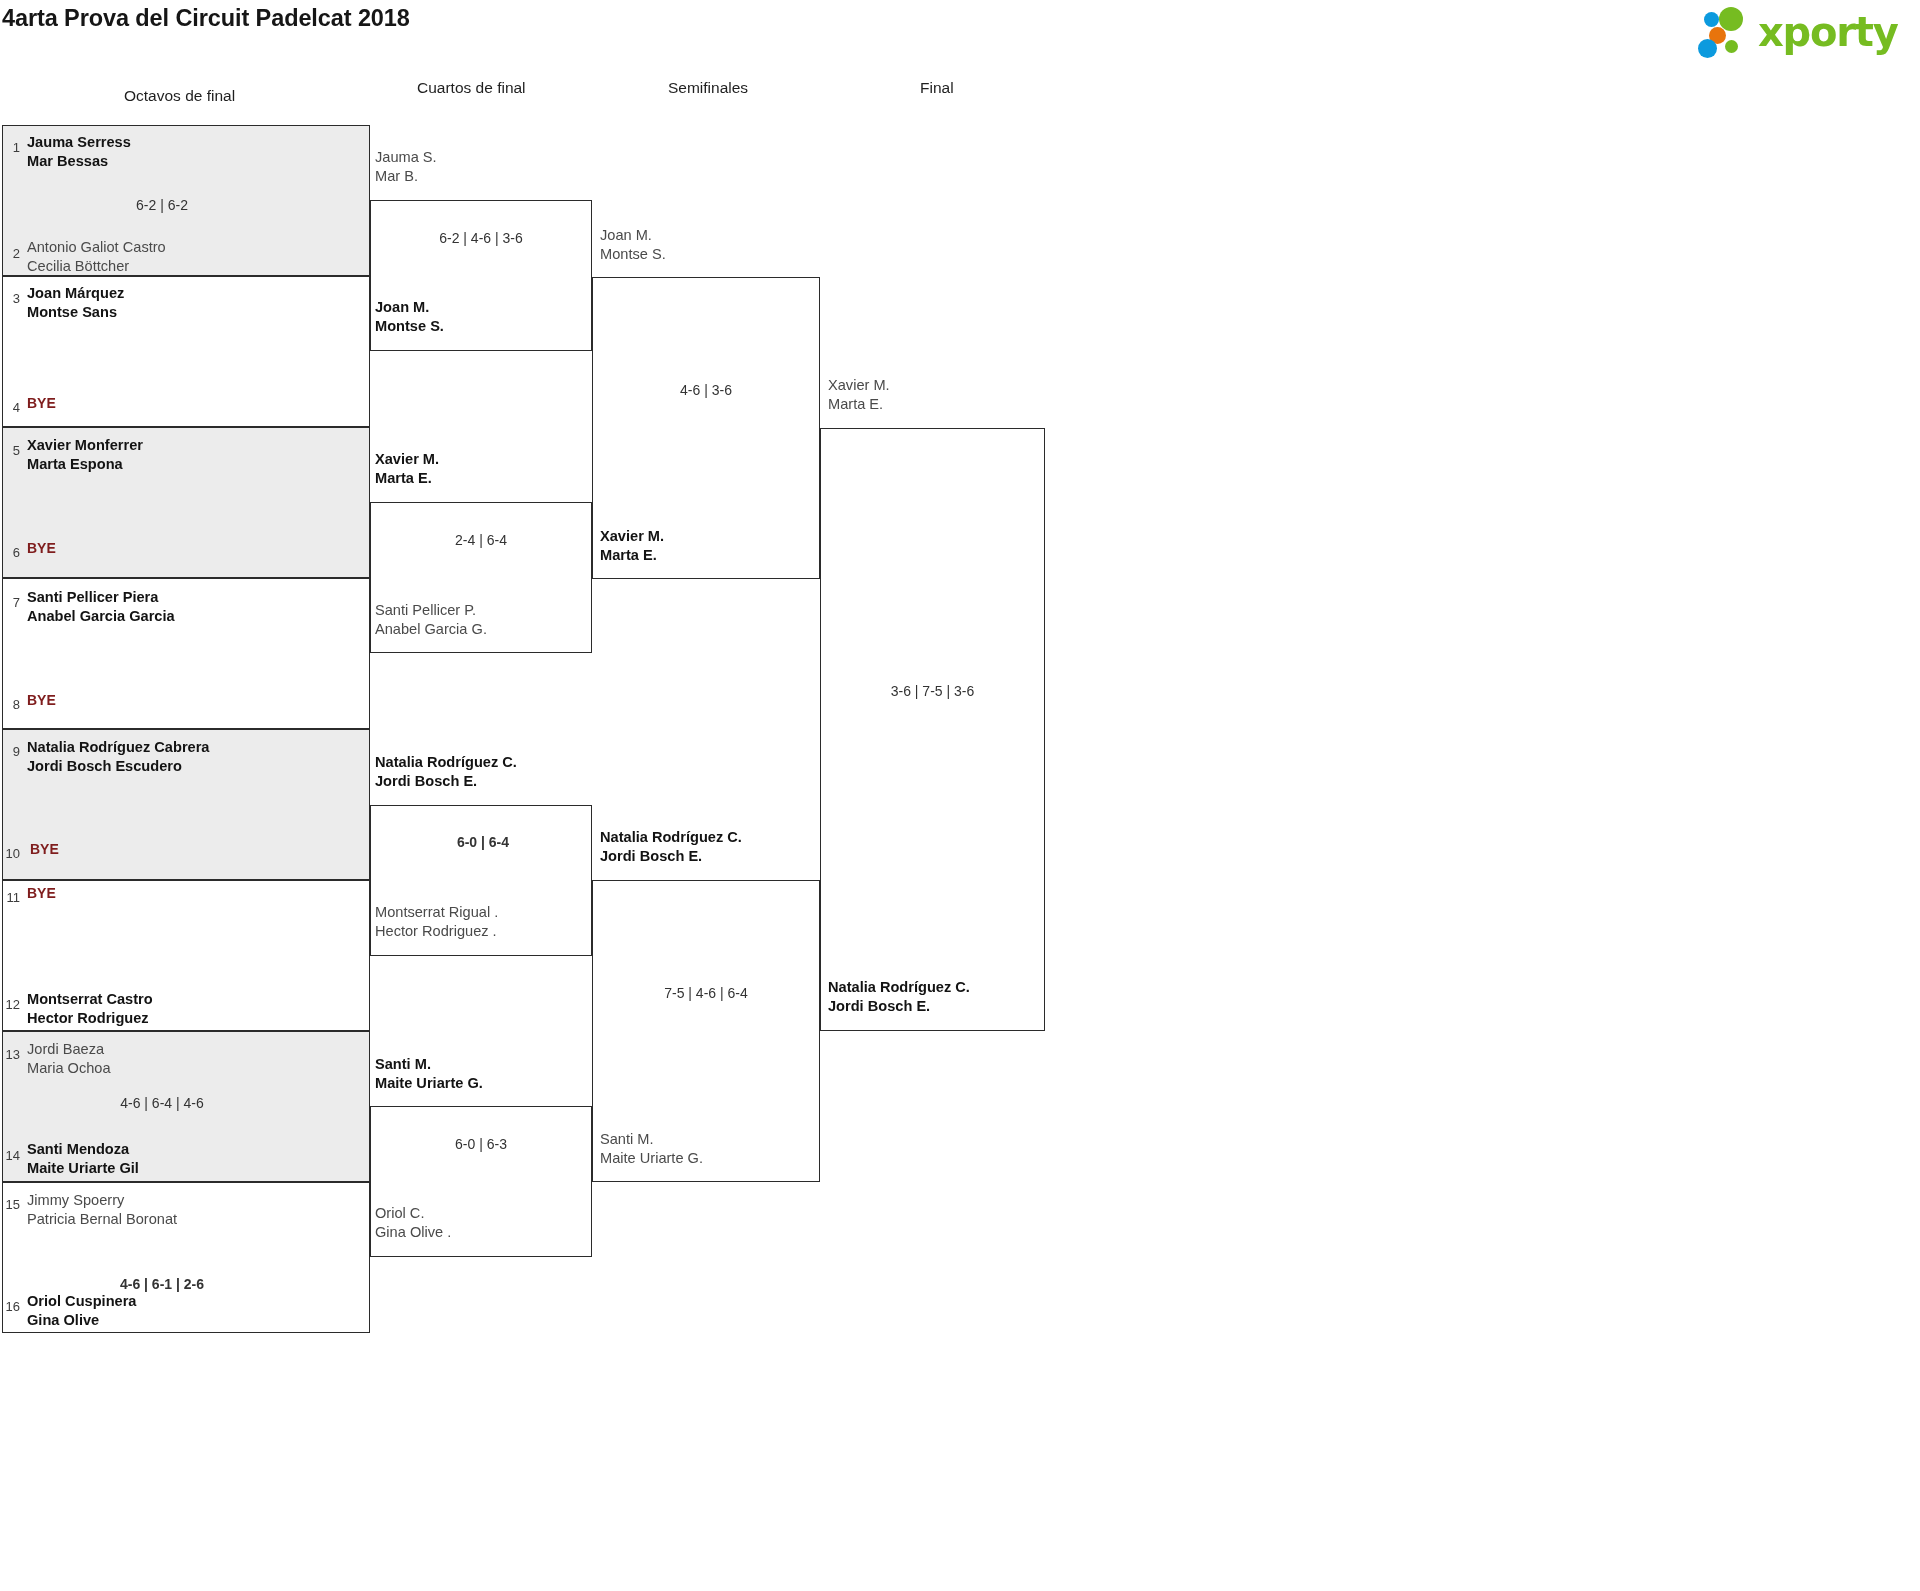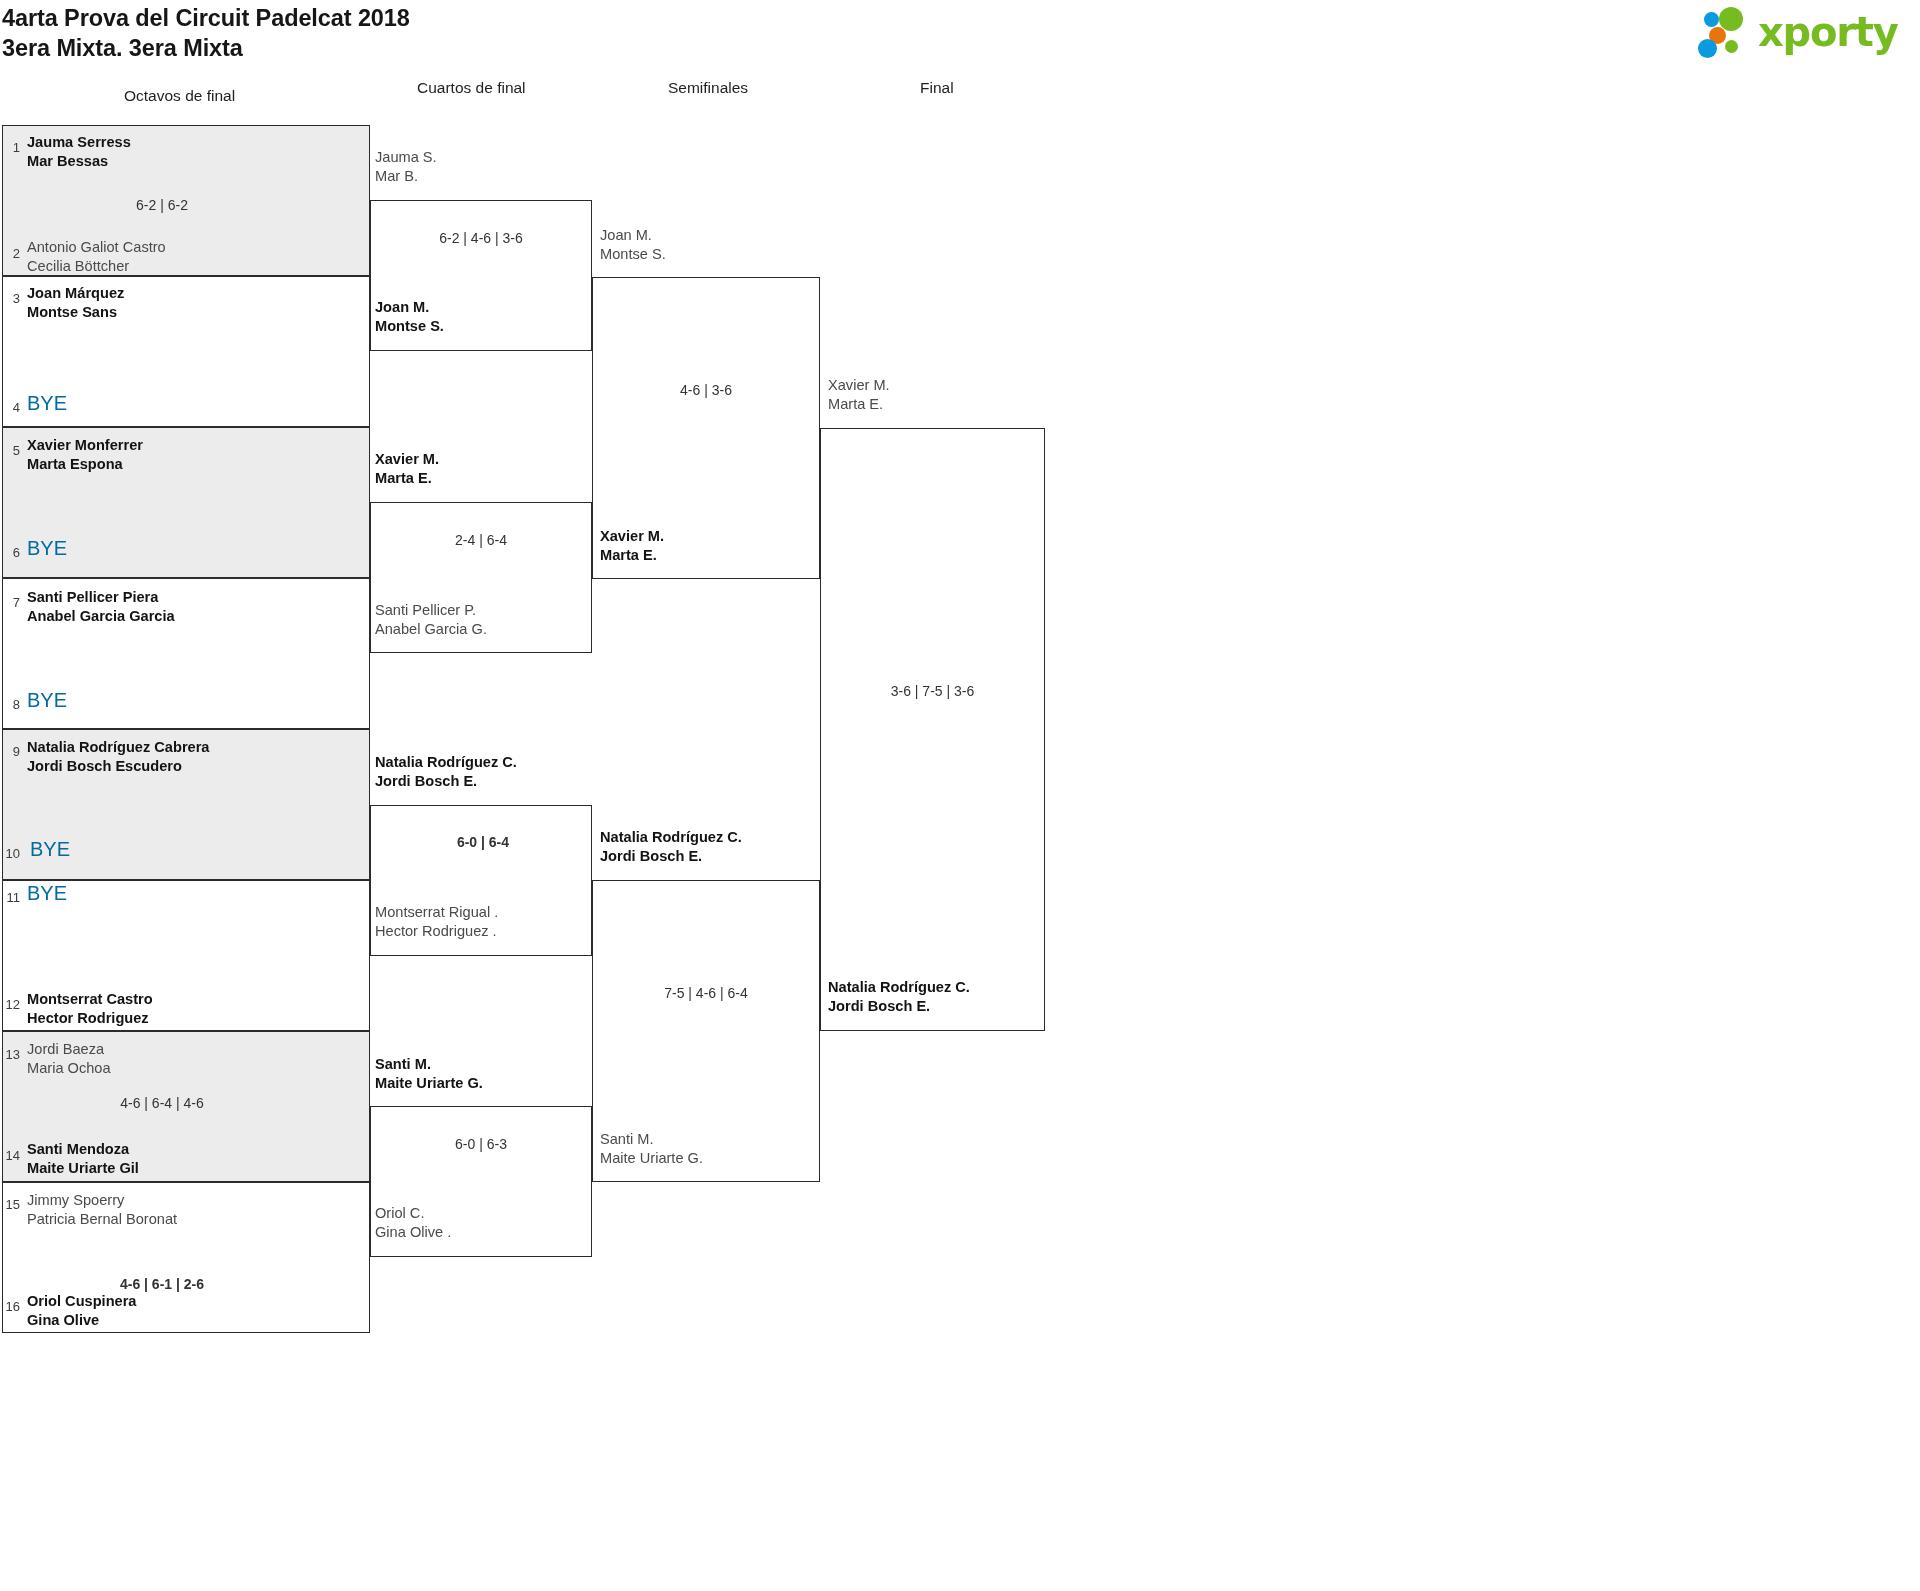--- a/index.html
+++ b/index.html
@@ -34,32 +34,31 @@
   .mbox.plain{background:transparent;}
 
   
   .seed{position:absolute;font-size:13px;color:#3d3d3d;text-align:right;width:22px;}
 
   
   .team{position:absolute;white-space:nowrap;line-height:18.5px;font-size:14.6px;}
   .team .ln{display:block;}
   .team.win{font-weight:700;color:#131313;}
   .team.lose{font-weight:400;color:#4a4a4a;}
-  .team.bye{font-weight:400;color:#0369a1;font-size:20px;}
+  .team.bye{font-weight:700;color:#7f1d1d;font-size:14px;}
 
   
   .score{position:absolute;font-size:14px;color:#333333;white-space:nowrap;text-align:center;}
 </style>
 </head>
 <body>
 
 <div id="header">
   <div id="title-block">
     <div class="title-line">4arta Prova del Circuit Padelcat 2018</div>
-    <div class="title-line">3era Mixta. 3era Mixta</div>
   </div>
 
   <div id="logo">
     <div id="logo-dots">
       <div class="dot" style="left:12px;top:6px;width:15px;height:15px;background:#0c9ade;"></div>
       <div class="dot" style="left:27px;top:1px;width:24px;height:24px;background:#76bc21;"></div>
       <div class="dot" style="left:17px;top:21px;width:17px;height:17px;background:#e8740c;"></div>
       <div class="dot" style="left:6px;top:33px;width:19px;height:19px;background:#0c9ade;"></div>
       <div class="dot" style="left:33px;top:34px;width:13px;height:13px;background:#76bc21;"></div>
     </div>

